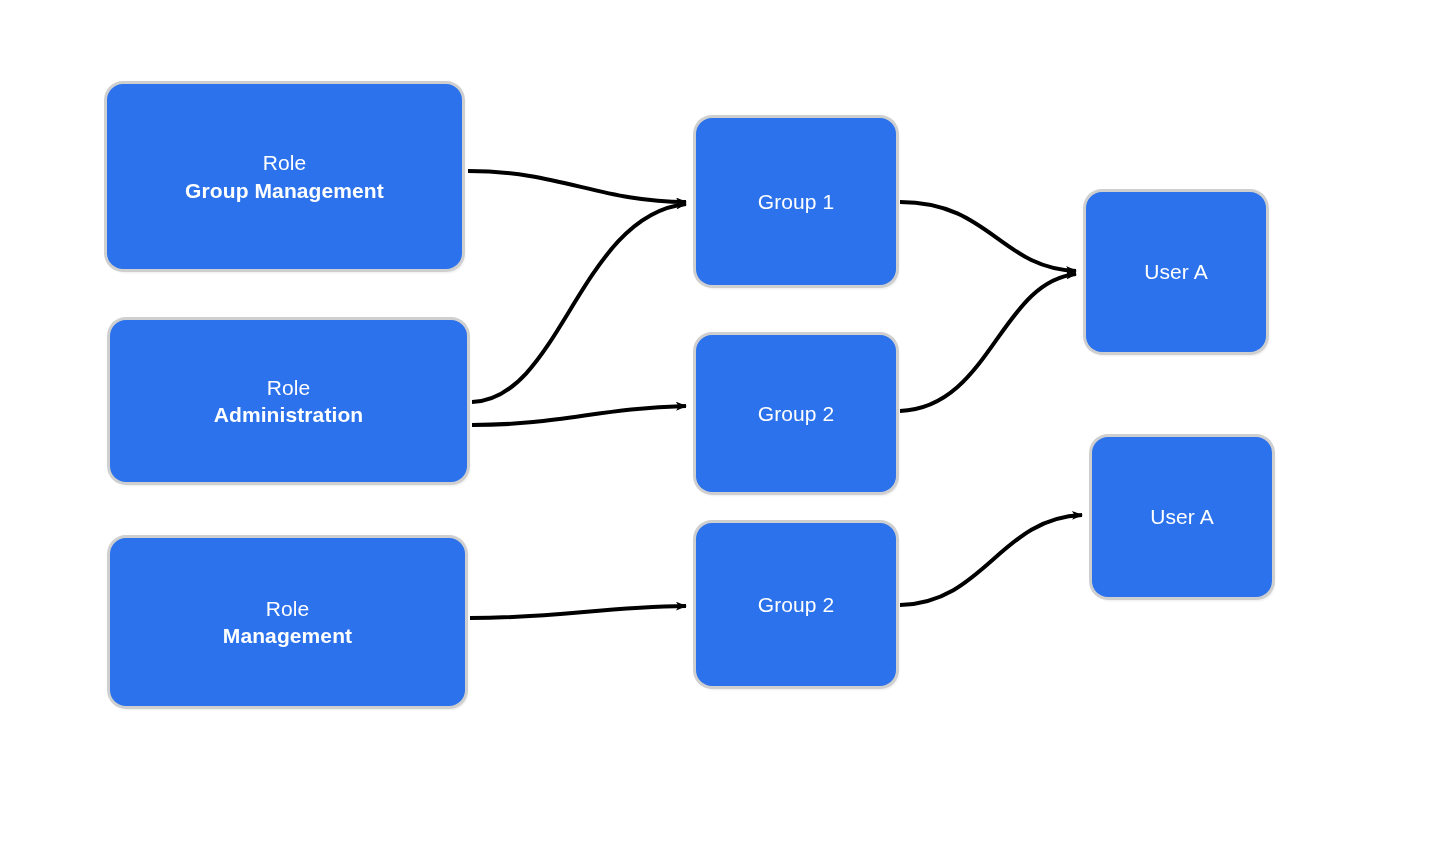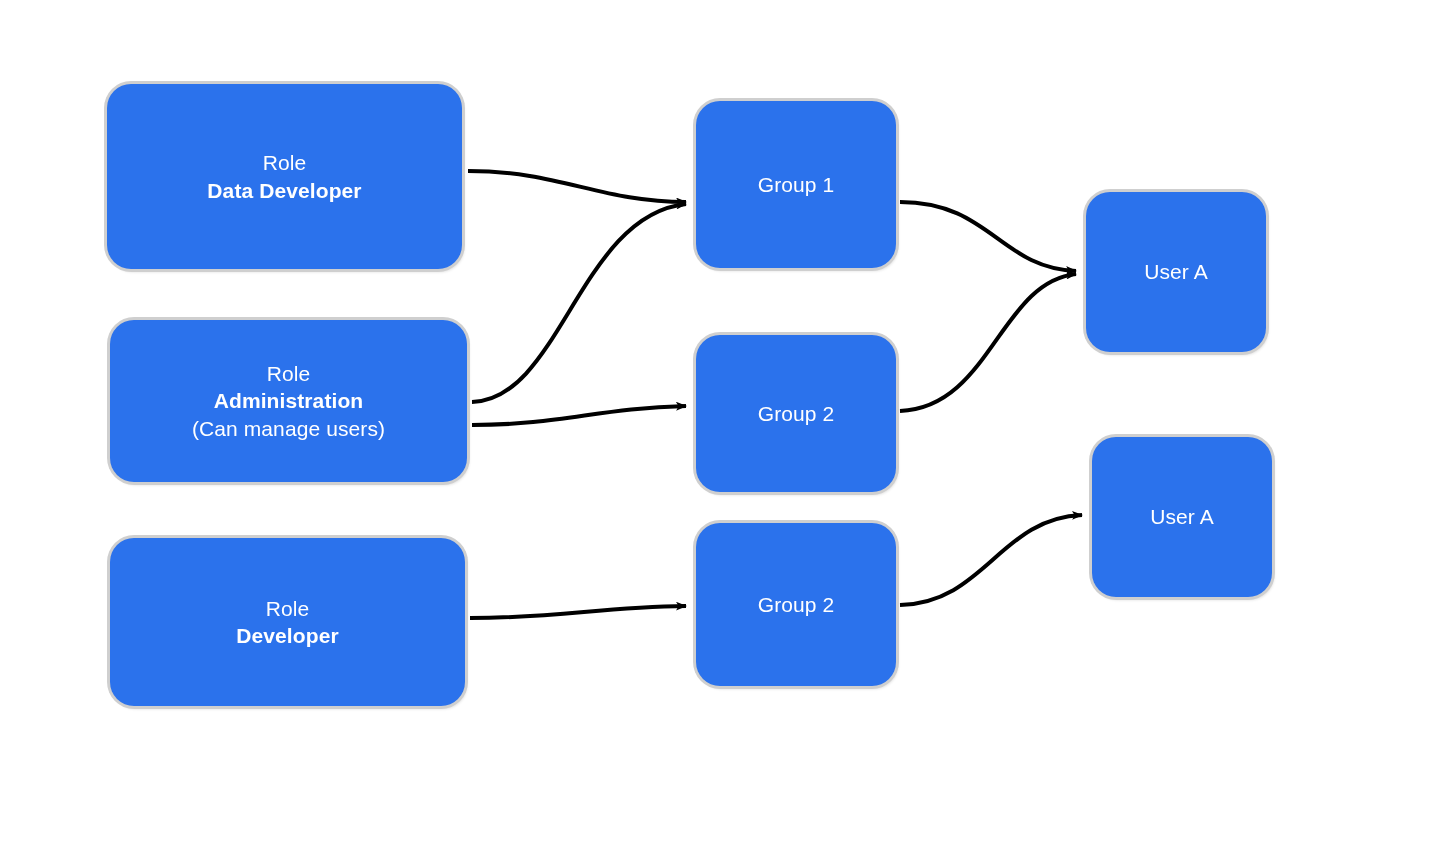--- a/index.html
+++ b/index.html
@@ -24,21 +24,21 @@
     left: 0;
     top: 0;
     width: 1440px;
     height: 864px;
     pointer-events: none;
   }
   .node {
     position: absolute;
     box-sizing: border-box;
     background: #2b72ec;
-    border-radius: 24px;
+    border-radius: 16px;
     box-shadow: 0 0 0 3px #cfcfcf, 2px 3px 3px rgba(0,0,0,0.14);
     display: flex;
     flex-direction: column;
     align-items: center;
     justify-content: center;
     color: #ffffff;
     text-align: center;
     line-height: 1.30;
     z-index: 2;
   }
@@ -74,32 +74,31 @@
         <path d="M 470 618 C 560 618, 600 607, 686 606" fill="none" stroke="#000000" stroke-width="4" stroke-linecap="butt" marker-end="url(#arrowhead)"></path>
         <path d="M 900 202 C 990 202, 1000 268, 1076 271" fill="none" stroke="#000000" stroke-width="4" stroke-linecap="butt" marker-end="url(#arrowhead)"></path>
         <path d="M 900 411 C 990 408, 1000 282, 1076 274" fill="none" stroke="#000000" stroke-width="4" stroke-linecap="butt" marker-end="url(#arrowhead)"></path>
         <path d="M 900 605 C 985 603, 1000 518, 1082 515" fill="none" stroke="#000000" stroke-width="4" stroke-linecap="butt" marker-end="url(#arrowhead)"></path>
       </g>
   </svg>
 
   <div id="nodes-group">
       <div class="node role-node" style="left: 107px; top: 84px; width: 355px; height: 185px; background: rgb(43, 114, 236); color: rgb(255, 255, 255);">
         <span class="node-line">Role</span>
-        <span class="node-line bold">Data Developer</span>
+        <span class="node-line bold">Group Management</span>
       </div>
       <div class="node role-node" style="left: 110px; top: 320px; width: 357px; height: 162px; background: rgb(43, 114, 236); color: rgb(255, 255, 255);">
         <span class="node-line">Role</span>
         <span class="node-line bold">Administration</span>
-        <span class="node-line">(Can manage users)</span>
       </div>
       <div class="node role-node" style="left: 110px; top: 538px; width: 355px; height: 168px; background: rgb(43, 114, 236); color: rgb(255, 255, 255);">
         <span class="node-line">Role</span>
-        <span class="node-line bold">Developer</span>
+        <span class="node-line bold">Management</span>
       </div>
-      <div class="node group-node" style="left: 696px; top: 101px; width: 200px; height: 167px; background: rgb(43, 114, 236); color: rgb(255, 255, 255);">
+      <div class="node group-node" style="left: 696px; top: 118px; width: 200px; height: 167px; background: rgb(43, 114, 236); color: rgb(255, 255, 255);">
         <span class="node-line">Group 1</span>
       </div>
       <div class="node group-node" style="left: 696px; top: 335px; width: 200px; height: 157px; background: rgb(43, 114, 236); color: rgb(255, 255, 255);">
         <span class="node-line">Group 2</span>
       </div>
       <div class="node group-node" style="left: 696px; top: 523px; width: 200px; height: 163px; background: rgb(43, 114, 236); color: rgb(255, 255, 255);">
         <span class="node-line">Group 2</span>
       </div>
       <div class="node user-node" style="left: 1086px; top: 192px; width: 180px; height: 160px; background: rgb(43, 114, 236); color: rgb(255, 255, 255);">
         <span class="node-line">User A</span>

